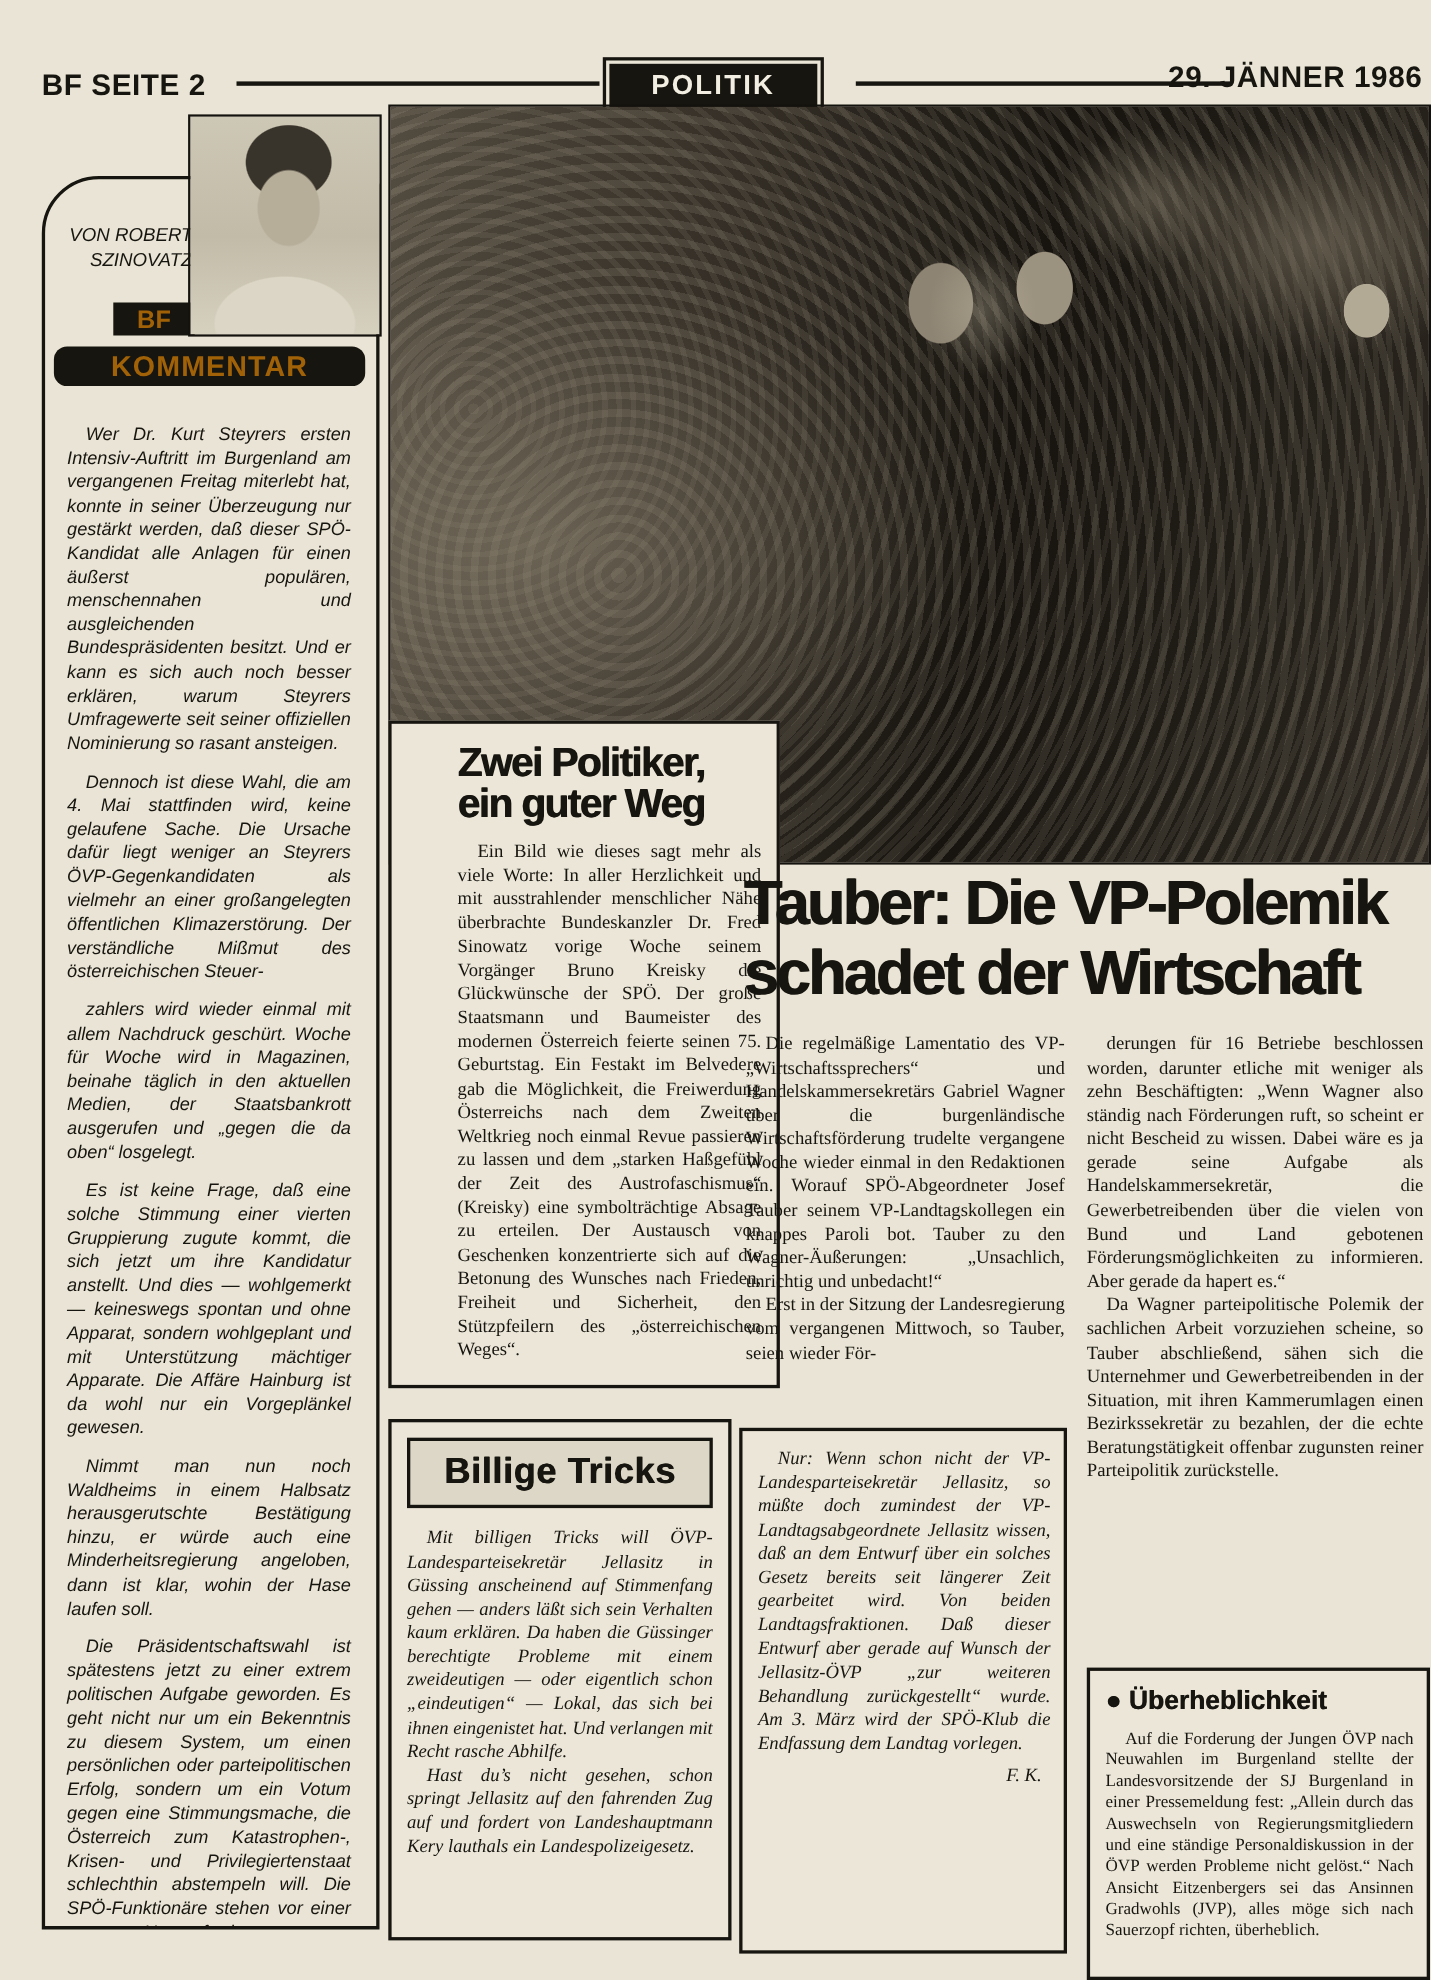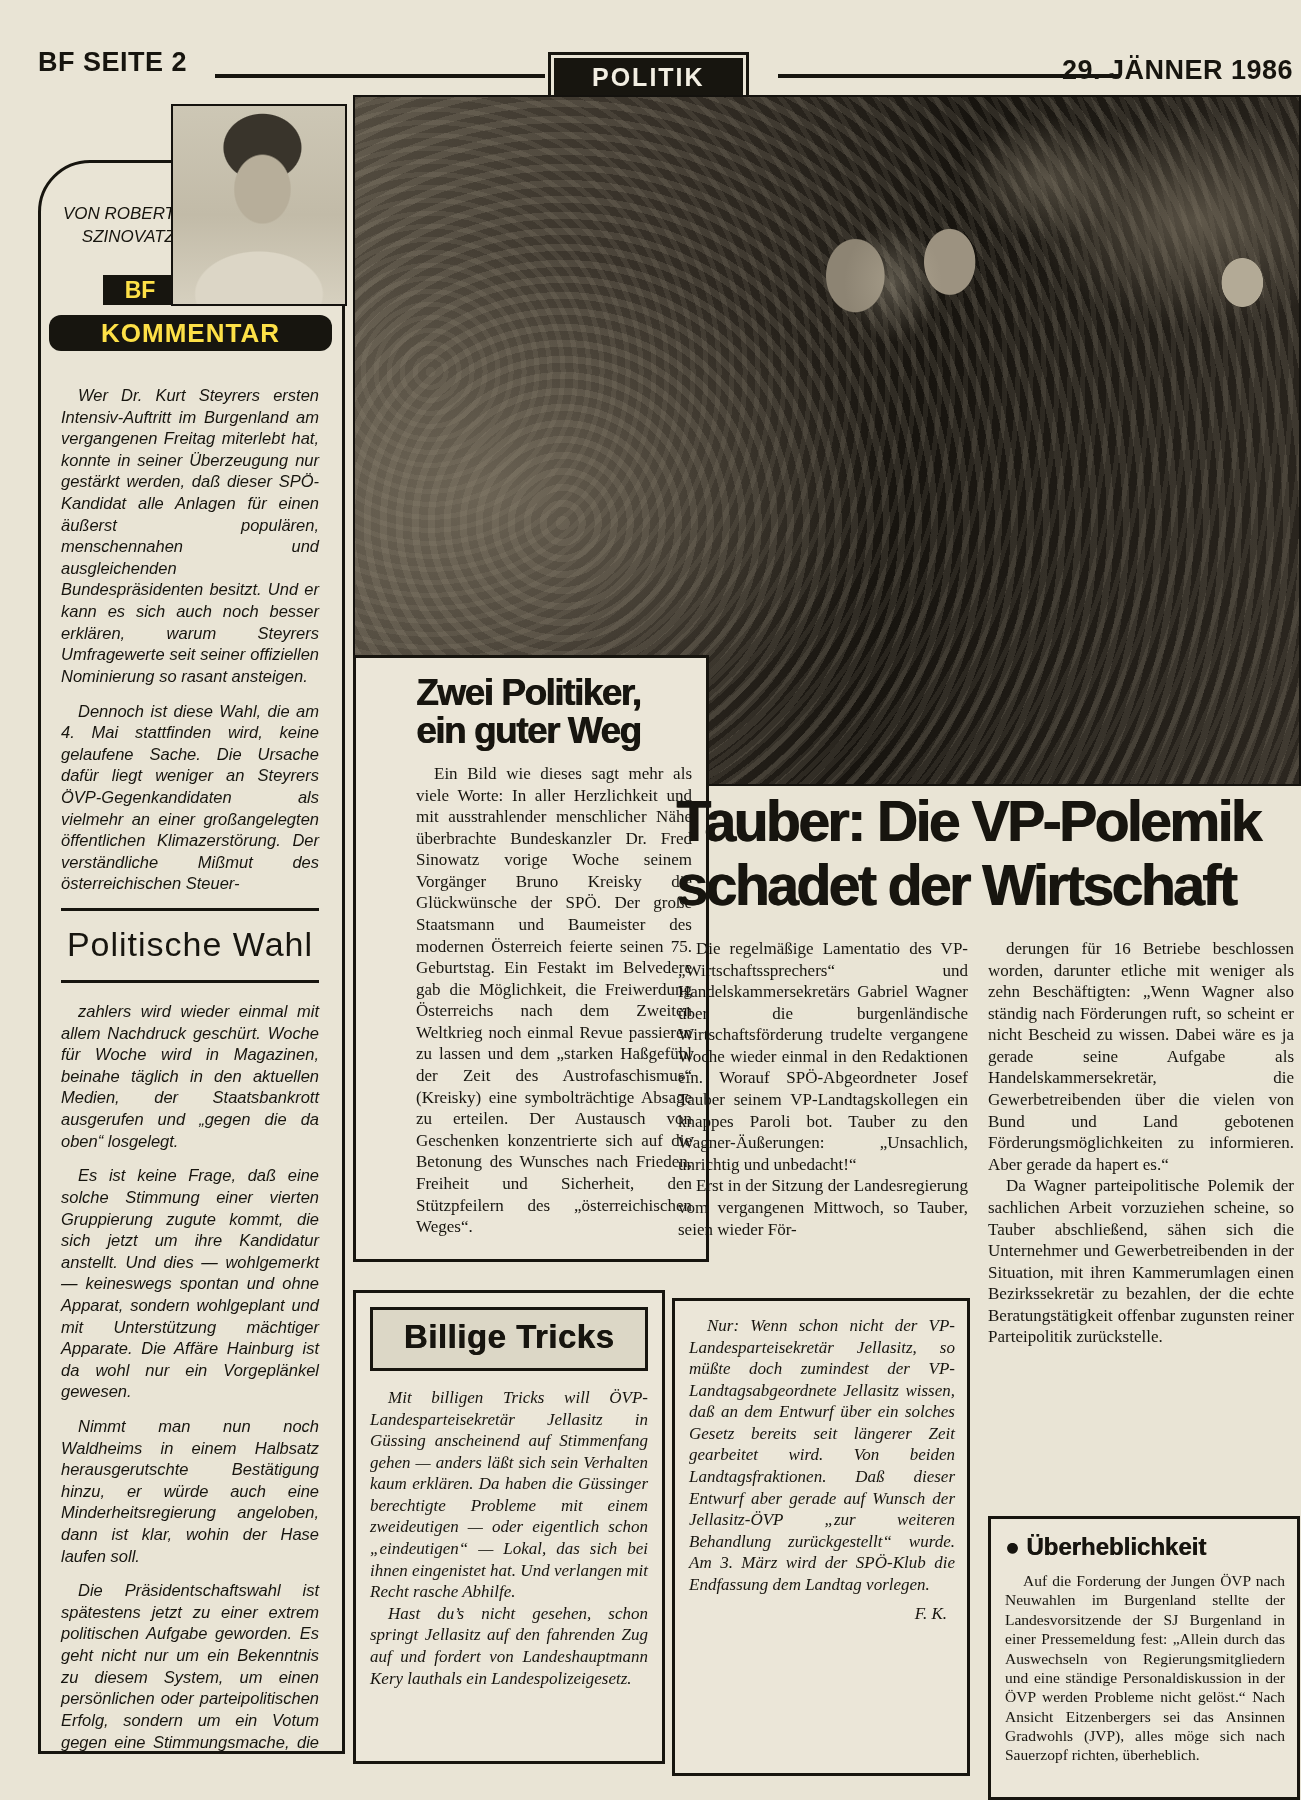--- a/index.html
+++ b/index.html
@@ -31,21 +31,21 @@
     outline:2px solid #14120e;
     background:
       radial-gradient(ellipse 46px 56px at 52% 42%, #b7ae9a 0 60%, transparent 63%),
       radial-gradient(ellipse 60px 52px at 52% 21%, #39342b 0 64%, transparent 66%),
       radial-gradient(ellipse 90px 60px at 50% 95%, #dcd6c6 0 70%, transparent 72%),
       linear-gradient(#cdc7b5,#c2bba8 55%,#d6d0bf);
   }
   
   .kommentar-box{border:3px solid #17150f;border-radius:52px 8px 0 0;background:#e9e4d5;overflow:hidden;}
   .byline{font-style:italic;font-size:17px;line-height:1.35;text-align:right;}
-  .black-bar{background:#17150f;color:#fde047;font-weight:bold;text-align:center;}
+  .black-bar{background:#17150f;color:#a16207;font-weight:bold;text-align:center;}
   .ital-par{font-style:italic;font-size:16.5px;line-height:1.31;text-align:justify;
             text-indent:17px;margin:0 0 13px 0;}
   .pol-wahl{border-top:3px solid #17150f;border-bottom:3px solid #17150f;
             text-align:center;font-size:34px;font-weight:400;letter-spacing:1px;
             padding:14px 0 16px;margin:6px 0 18px;}
   
   .article-box{border:3px solid #17150f;background:#ebe6d8;overflow:hidden;}
   .cond-head{font-weight:bold;letter-spacing:-1.5px;line-height:1.04;
              text-shadow:0.7px 0 0 currentColor;}
   .serif-par{font-family:"Liberation Serif", serif;font-size:17px;line-height:1.27;
@@ -60,42 +60,41 @@
   .ueber-head{font-weight:bold;font-size:24px;text-align:left;margin:2px 0 10px;
               text-shadow:0.5px 0 0 currentColor;}
   .sig{font-family:"Liberation Serif", serif;font-style:italic;font-size:17px;
        text-align:right;margin-top:8px;padding-right:8px;}
 </style>
 </head>
 <body>
 
 <div id="page">
 
-  <div class="abs hdr-label" style="left:38px;top:47px;">BF  SEITE 2</div>
+  <div class="abs hdr-label" style="left:38px;top:62px;">BF  SEITE 2</div>
   <div class="abs hdr-rule" style="left:215px;top:74px;width:330px;"></div>
   <div class="abs politik-box" style="left:548px;top:52px;">
     <div class="politik-inner">POLITIK</div>
   </div>
   <div class="abs hdr-rule" style="left:778px;top:74px;width:342px;"></div>
   <div class="abs hdr-label" style="right:8px;top:55px;">29. JÄNNER 1986</div>
 
   <div class="abs event-photo" style="left:353px;top:95px;width:944px;height:687px;"></div>
 
   <div class="abs kommentar-box" style="left:38px;top:160px;width:301px;height:1588px;">
     <div class="abs byline" style="left:14px;top:40px;width:120px;">
       <div>VON ROBERT</div>
       <div>SZINOVATZ</div>
     </div>
     <div class="abs black-bar" style="left:62px;top:112px;width:74px;height:30px;font-size:23px;line-height:30px;">BF</div>
     <div class="abs black-bar" style="left:8px;top:152px;width:283px;height:36px;font-size:26px;line-height:36px;letter-spacing:1px;border-radius:12px;">KOMMENTAR</div>
 
     <div class="abs" style="left:20px;top:222px;width:258px;">
       <p class="ital-par">Wer Dr. Kurt Steyrers ersten Intensiv-Auftritt im Burgenland am vergangenen Freitag miterlebt hat, konnte in seiner Überzeugung nur gestärkt werden, daß dieser SPÖ-Kandidat alle Anlagen für einen äußerst populären, menschennahen und ausgleichenden Bundespräsidenten besitzt. Und er kann es sich auch noch besser erklären, warum Steyrers Umfragewerte seit seiner offiziellen Nominierung so rasant ansteigen.</p>
       <p class="ital-par">Dennoch ist diese Wahl, die am 4. Mai stattfinden wird, keine gelaufene Sache. Die Ursache dafür liegt weniger an Steyrers ÖVP-Gegenkandidaten als vielmehr an einer großangelegten öffentlichen Klimazerstörung. Der verständliche Mißmut des österreichischen Steuer-</p>
-      <div class="pol-wahl">Politische Wahl</div>
       <p class="ital-par">zahlers wird wieder einmal mit allem Nachdruck geschürt. Woche für Woche wird in Magazinen, beinahe täglich in den aktuellen Medien, der Staatsbankrott ausgerufen und „gegen die da oben“ losgelegt.</p>
       <p class="ital-par">Es ist keine Frage, daß eine solche Stimmung einer vierten Gruppierung zugute kommt, die sich jetzt um ihre Kandidatur anstellt. Und dies — wohlgemerkt — keineswegs spontan und ohne Apparat, sondern wohlgeplant und mit Unterstützung mächtiger Apparate. Die Affäre Hainburg ist da wohl nur ein Vorgeplänkel gewesen.</p>
       <p class="ital-par">Nimmt man nun noch Waldheims in einem Halbsatz herausgerutschte Bestätigung hinzu, er würde auch eine Minderheitsregierung angeloben, dann ist klar, wohin der Hase laufen soll.</p>
       <p class="ital-par">Die Präsidentschaftswahl ist spätestens jetzt zu einer extrem politischen Aufgabe geworden. Es geht nicht nur um ein Bekenntnis zu diesem System, um einen persönlichen oder parteipolitischen Erfolg, sondern um ein Votum gegen eine Stimmungsmache, die Österreich zum Katastrophen-, Krisen- und Privilegiertenstaat schlechthin abstempeln will. Die SPÖ-Funktionäre stehen vor einer enormen Herausforderung.</p>
     </div>
   </div>
 
   <div class="abs author-photo" style="left:173px;top:106px;width:172px;height:198px;"></div>
 
   <div class="abs article-box" style="left:353px;top:655px;width:306px;height:601px;padding-left:44px;">

